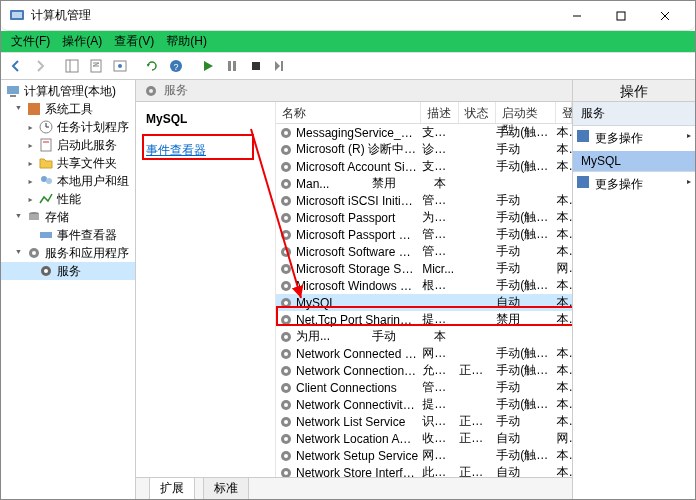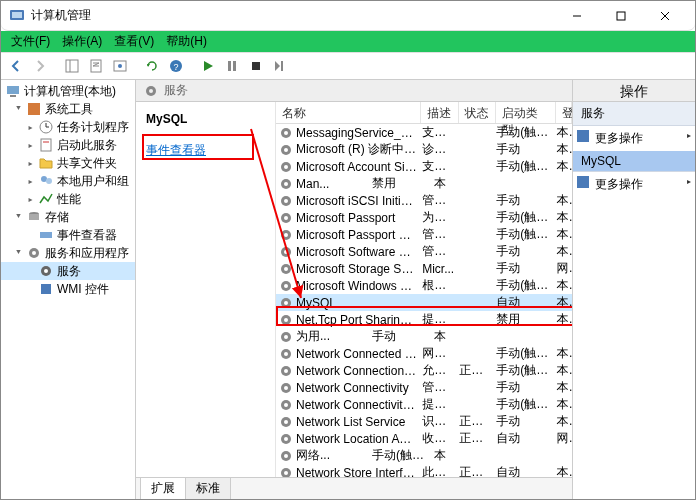--- a/index.html
+++ b/index.html
@@ -58,21 +58,21 @@
   .grid-row .cell { overflow: hidden; white-space: nowrap; text-overflow: ellipsis; padding-right: 4px; }
   .grid-row .cell.c-name { width: 130px; }
   .grid-row .cell.c-desc  { width: 38px; }
   .grid-row .cell.c-state { width: 38px; }
   .grid-row .cell.c-start { width: 62px; }
   .grid-row .cell.c-as    { width: 16px; }
 
   .redbox2 { position: absolute; border: 2px solid #e00; left: 0px; top: 204px; width: 306px; height: 20px; pointer-events: none; z-index: 5; }
 
   .tabs { height: 22px; border-top: 1px solid #ccc; display: flex; align-items: flex-end; padding-left: 4px; background: #f5f5f5; }
-  .tab { padding: 2px 10px; border: 1px solid #ccc; border-bottom: none; background: #fff; font-size: 12px; margin-right: -1px; }
+  .tab { padding: 2px 10px; border: 1px solid #ccc; border-bottom: none; background: #fff; font-size: 12px; margin-right: -1px; margin-left: 9px; }
   .tab.inactive { background: #eee; }
 
   .actions { width: 122px; display: flex; flex-direction: column; }
   .actions-head { height: 22px; background: #eee; border-bottom: 1px solid #ccc; padding: 3px 8px; font-size: 14px; text-align: center; }
   .actions-body { flex: 1; padding: 0; }
   .act-group-hdr { background: #e8eef6; padding: 3px 8px; border-bottom: 1px solid #d0d8e4; font-size: 12px; }
   .act-group-hdr.sel { background: #a8c8f0; }
   .act-item { padding: 4px 8px 4px 22px; font-size: 12px; position: relative; }
   .act-item .aicon { position: absolute; left: 4px; top: 4px; width: 12px; height: 12px; }
   .act-arrow { position: absolute; right: 4px; top: 5px; font-size: 8px; color: #333; }
@@ -267,27 +267,20 @@
         <span class="label">服务和应用程序</span>
       </div>
     <div class="node indent2 selected">
         <span class="expander" style="visibility:hidden">▸</span>
         <svg class="ticon" viewBox="0 0 16 16">
           <circle cx="8" cy="8" r="5" fill="#666"></circle>
           <circle cx="8" cy="8" r="2" fill="#fff"></circle>
         </svg>
         <span class="label">服务</span>
       </div>
-    <div class="node indent2">
-        <span class="expander" style="visibility:hidden">▸</span>
-        <svg class="ticon" viewBox="0 0 16 16">
-          <rect x="3" y="3" width="10" height="10" fill="#4a7ab8"></rect>
-        </svg>
-        <span class="label">WMI 控件</span>
-      </div>
   </div>
 
   <div class="center">
     <div class="svc-header">
       <svg class="gear" viewBox="0 0 14 14">
           <circle cx="7" cy="7" r="5" fill="#888"></circle>
           <circle cx="7" cy="7" r="2" fill="#eee"></circle>
         </svg>
       <span class="txt">服务</span>
     </div>
@@ -467,21 +460,21 @@
               <div class="cell c-desc">允许...</div>
               <div class="cell c-state">正在...</div>
               <div class="cell c-start">手动(触发...</div>
               <div class="cell c-as">本</div>
             </div>
             <div class="grid-row">
               <svg class="svc-icon" viewBox="0 0 14 14">
                 <circle cx="7" cy="7" r="5" fill="#888"></circle>
                 <circle cx="7" cy="7" r="2" fill="#fff"></circle>
               </svg>
-              <div class="cell c-name">Network Connectivity</div>
+              <div class="cell c-name">Client Connections</div>
               <div class="cell c-desc">管理...</div>
               <div class="cell c-state"></div>
               <div class="cell c-start">手动</div>
               <div class="cell c-as">本</div>
             </div>
             <div class="grid-row">
               <svg class="svc-icon" viewBox="0 0 14 14">
                 <circle cx="7" cy="7" r="5" fill="#888"></circle>
                 <circle cx="7" cy="7" r="2" fill="#fff"></circle>
               </svg>
@@ -511,20 +504,21 @@
               <div class="cell c-desc">收集...</div>
               <div class="cell c-state">正在...</div>
               <div class="cell c-start">自动</div>
               <div class="cell c-as">网</div>
             </div>
             <div class="grid-row">
               <svg class="svc-icon" viewBox="0 0 14 14">
                 <circle cx="7" cy="7" r="5" fill="#888"></circle>
                 <circle cx="7" cy="7" r="2" fill="#fff"></circle>
               </svg>
+              <div class="cell c-name">Network Setup Service</div>
               <div class="cell c-desc">网络...</div>
               <div class="cell c-state"></div>
               <div class="cell c-start">手动(触发...</div>
               <div class="cell c-as">本</div>
             </div>
             <div class="grid-row">
               <svg class="svc-icon" viewBox="0 0 14 14">
                 <circle cx="7" cy="7" r="5" fill="#888"></circle>
                 <circle cx="7" cy="7" r="2" fill="#fff"></circle>
               </svg>

